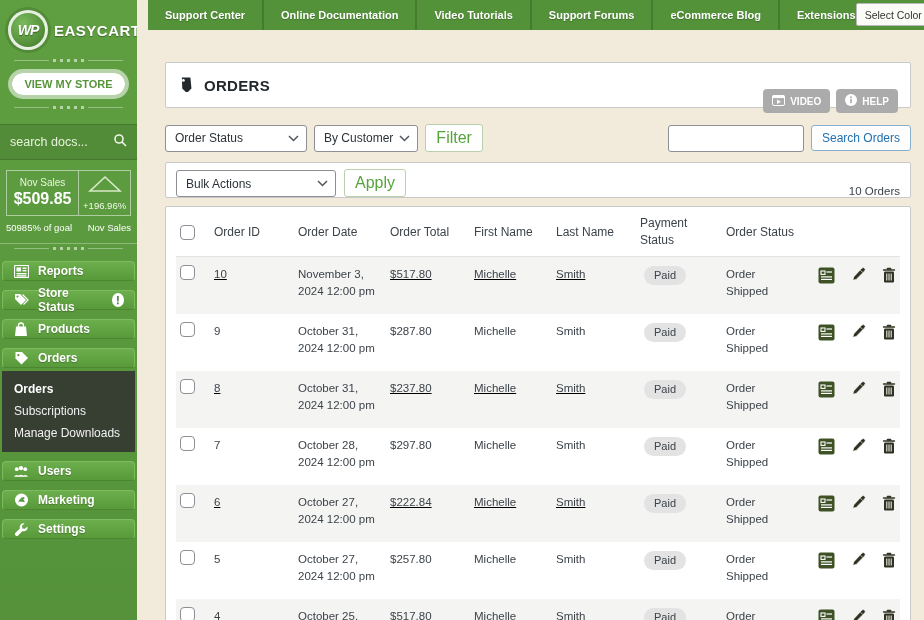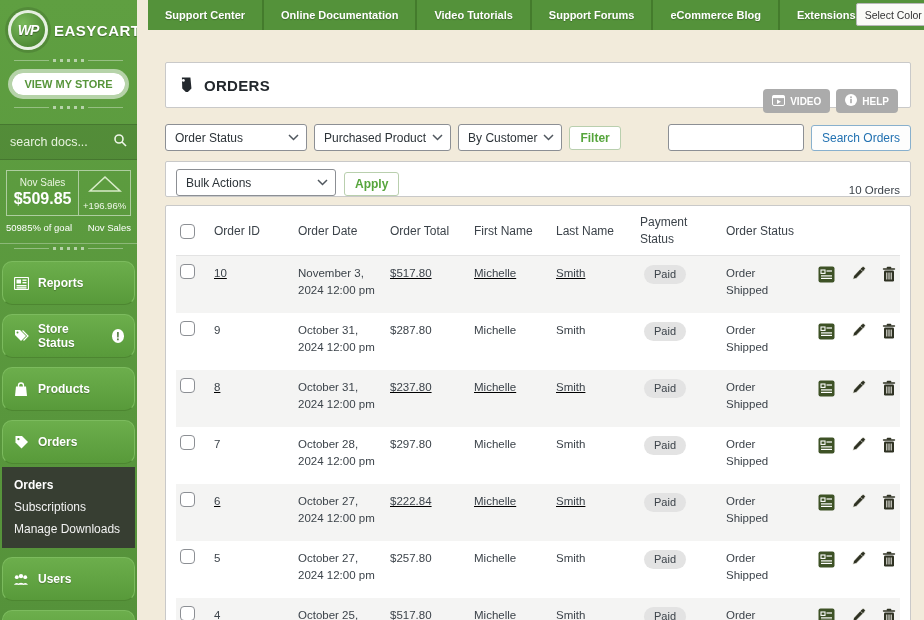--- a/index.html
+++ b/index.html
@@ -35,24 +35,24 @@
     display:flex; }
   .sales-left { flex:1.35; border-right:1px solid rgba(255,255,255,.5); padding:6px 4px; text-align:center; }
   .sales-label { color:#eaf5e1; font-size:10px; }
   .sales-amount { color:#fff; font-size:16px; font-weight:bold; margin-top:2px; }
   .sales-right { flex:1; display:flex; flex-direction:column; align-items:center; justify-content:center; padding:4px 2px; }
   .sales-change { color:#f0f8e9; font-size:9.5px; margin-top:3px; }
   .goal-row { display:flex; justify-content:space-between; padding:6px 6px 2px 6px;
     color:#fff; font-size:9.5px; }
   .side-sep { height:1px; background:rgba(255,255,255,.3); margin:8px 0 0 0; }
   .side-menu { margin-top:8px; }
-  .side-item { margin:0 2px 9px 2px; height:44px; display:flex; align-items:center; gap:9px;
+  .side-item { margin:0 2px 9px 2px; height:20px; display:flex; align-items:center; gap:9px;
     padding:0 10px; cursor:pointer; color:#fff; font-size:12px; font-weight:bold;
     background:linear-gradient(180deg,#6cae4c,#589a3a);
-    border:1px solid #7cbb5e; border-bottom-color:#4d8631; border-radius:10px;
+    border:1px solid #7cbb5e; border-bottom-color:#4d8631; border-radius:4px;
     text-shadow:0 1px 1px rgba(0,0,0,.25); }
   .s-icon { width:16px; height:16px; display:flex; align-items:center; justify-content:center; flex:0 0 auto; }
   .s-badge { width:14px; height:14px; border-radius:50%; background:#fff; color:#3c6b24;
     font-size:10px; font-weight:bold; display:flex; align-items:center; justify-content:center; margin-left:2px; }
   .submenu { background:#373e32; margin:-6px 2px 9px 2px; padding:7px 0 8px 12px; }
   .submenu-item { color:#f2f2f2; font-size:12px; padding:4px 0; cursor:pointer; }
   .submenu-item.active { font-weight:bold; color:#fff; }
 
   
   .topbar { position:absolute; left:148px; right:0; top:0; height:30px;
@@ -77,21 +77,21 @@
   .gray-btn { background:#ababab; border:none; border-radius:4px; color:#fff;
     font-size:10px; font-weight:bold; padding:5px 9px; display:flex; align-items:center;
     gap:5px; cursor:pointer; }
 
   .filter-row { margin-top:16px; display:flex; align-items:center; gap:7px; }
   .select { position:relative; background:#fff; border:1px solid #8c8f94; border-radius:3px;
     height:27px; display:flex; align-items:center; padding:0 24px 0 9px;
     font-size:12px; color:#2c3338; cursor:pointer; white-space:nowrap; }
   .select .chev { position:absolute; right:7px; top:9px; }
   .green-btn { background:#fff; border:1px solid #b9cfae; border-radius:3px;
-    color:#56a53c; font-size:12px; padding:4px 10px; cursor:pointer;font-weight:bold; }
+    color:#56a53c; font-size:16px; padding:4px 10px; cursor:pointer; }
   .filter-spacer { flex:1; }
   .search-input { width:136px; height:27px; border:1px solid #8c8f94; border-radius:3px;
     background:#fff; font-size:12px; padding:0 7px; outline:none; }
   .blue-btn { background:#fdfdfd; border:1px solid #88b0cd; border-radius:3px;
     color:#2271b1; font-size:12px; padding:5px 10px; cursor:pointer; white-space:nowrap; }
 
   .bulk-panel { margin-top:10px; height:36px; display:flex; align-items:flex-end;
     padding:0 10px; gap:8px; }
   .bulk-select { width:160px; justify-content:space-between; }
   .orders-count { margin-left:auto; font-size:11.5px; color:#3c434a; }
@@ -316,26 +316,20 @@
     </section>
 
     <div class="filter-row">
       <div class="select" style="width:142px; justify-content:space-between;">
         <span>Order Status</span>
         <svg class="chev" width="11" height="7" viewBox="0 0 11 7">
             <polyline points="1,1 5.5,5.5 10,1" fill="none" stroke="#50575e" stroke-width="1.5"></polyline>
           </svg>
       </div>
       <div class="select">
-        <span>Purchased Product</span>
-        <svg class="chev" width="11" height="7" viewBox="0 0 11 7">
-            <polyline points="1,1 5.5,5.5 10,1" fill="none" stroke="#50575e" stroke-width="1.5"></polyline>
-          </svg>
-      </div>
-      <div class="select">
         <span>By Customer</span>
         <svg class="chev" width="11" height="7" viewBox="0 0 11 7">
             <polyline points="1,1 5.5,5.5 10,1" fill="none" stroke="#50575e" stroke-width="1.5"></polyline>
           </svg>
       </div>
       <button class="green-btn">Filter</button>
       <div class="filter-spacer"></div>
       <input class="search-input" type="text" value="" style="">
       <button class="blue-btn">Search Orders</button>
     </div>

